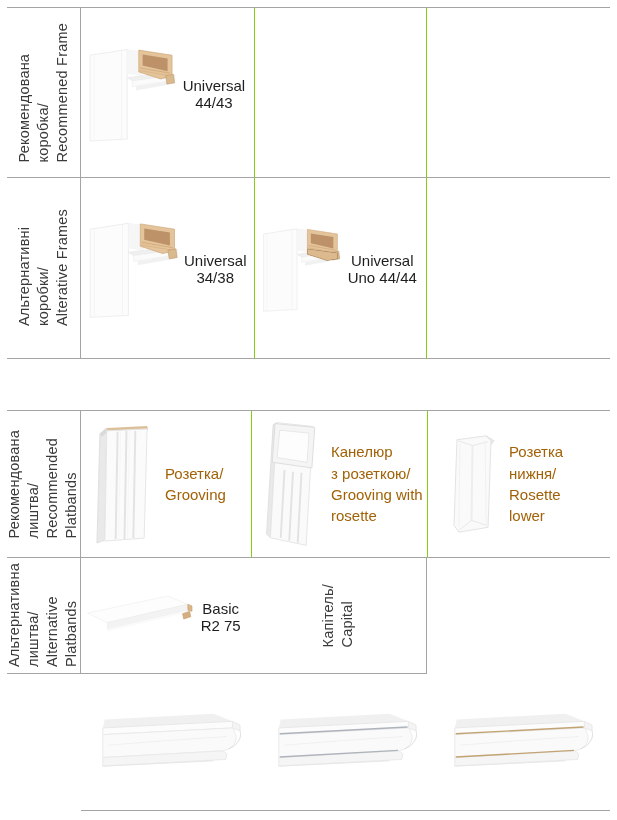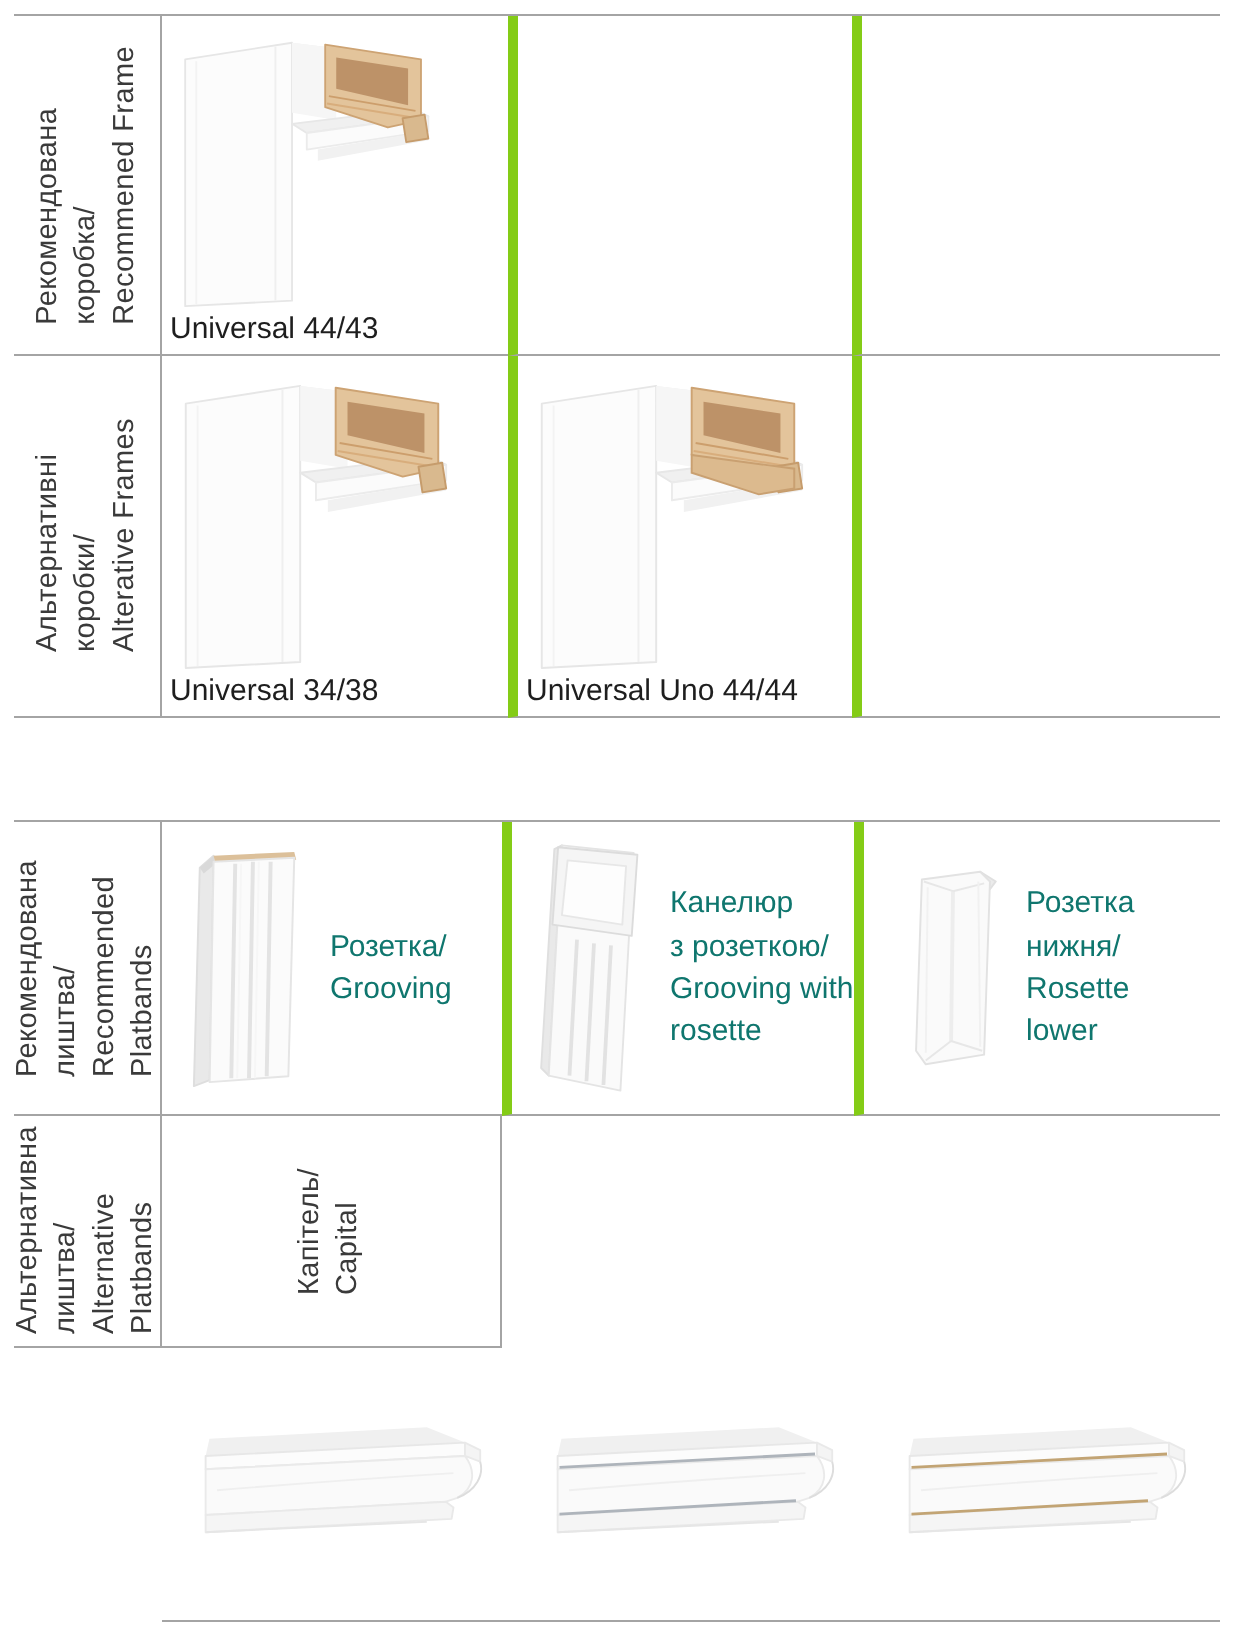--- a/index.html
+++ b/index.html
@@ -7,30 +7,30 @@
   body {
     width:617px; height:820px; position:relative;
     font-family:"Liberation Sans", sans-serif;
     color:#262626; overflow:hidden;
   }
   .tbl { position:absolute; left:7px; display:grid; border-top:1px solid #a4a4a4; }
   #frames-table   { top:7px;   grid-template-columns:74px 173px 172px 184px; grid-template-rows:170px 181px; }
   #platbands-table{ top:410px; grid-template-columns:74px 170px 176px 183px; grid-template-rows:147px 116px 137px; }
   .cell { border-bottom:1px solid #a4a4a4; position:relative; background:#fff; }
   .label-cell { border-right:1px solid #a4a4a4; display:flex; align-items:center; justify-content:center; }
-  .vdiv { border-left:5px solid #84cc16; }
+  .vdiv { border-left:1px solid #84cc16; }
   .vlabel {
     writing-mode:vertical-rl; transform:rotate(180deg);
     white-space:pre-line; font-size:14.5px; line-height:1.32;
     color:#3a3a3a; letter-spacing:.2px;
   }
-  .img-caption-cell { display:flex; flex-direction:column; align-items:flex-start; justify-content:flex-end; padding:4px 4px 4px; }
+  .img-caption-cell { display:flex; flex-direction:row; align-items:center; justify-content:flex-end; padding:4px 4px 4px; }
   .caption { font-size:15px; color:#1e1e1e; margin-top:2px; white-space:pre-line; text-align:center; }
   .side-cell { display:flex; align-items:center; padding-left:13px; }
-  .side-text { font-size:15px; line-height:1.42; white-space:pre-line; color:#0f766e; margin-left:10px; }
+  .side-text { font-size:15px; line-height:1.42; white-space:pre-line; color:#a16207; margin-left:10px; }
   .capitals-cell { display:flex; align-items:center; justify-content:space-between; padding:0 16px 10px 18px; }
   svg { display:block; }
   .defs { position:absolute; width:0; height:0; }
 </style>
 </head>
 <body>
 
 <svg class="defs" aria-hidden="true">
   <defs>
     <g id="frame-corner" stroke-linejoin="round" stroke-width="1">
@@ -158,20 +158,26 @@
 Rosette
 lower</div>
   </div>
 
   <div class="cell label-cell">
     <div class="vlabel">Альтернативна
 лиштва/
 Alternative
 Platbands</div>
   </div>
+  <div class="cell img-caption-cell">
+    <svg width="168" height="69" viewBox="0 0 185 76">
+        <use href="#basic-r2"></use>
+      </svg>
+    <div class="caption">Basic R2 75</div>
+  </div>
 
   <div class="cell label-cell">
     <div class="vlabel">Капітель/
 Capital</div>
   </div>
   <div class="cell capitals-cell" style="grid-column:2 / 5;">
     <svg width="143" height="63" viewBox="0 0 150 66">
         <use href="#capital"></use>
       </svg>
     <svg width="143" height="63" viewBox="0 0 150 66">

